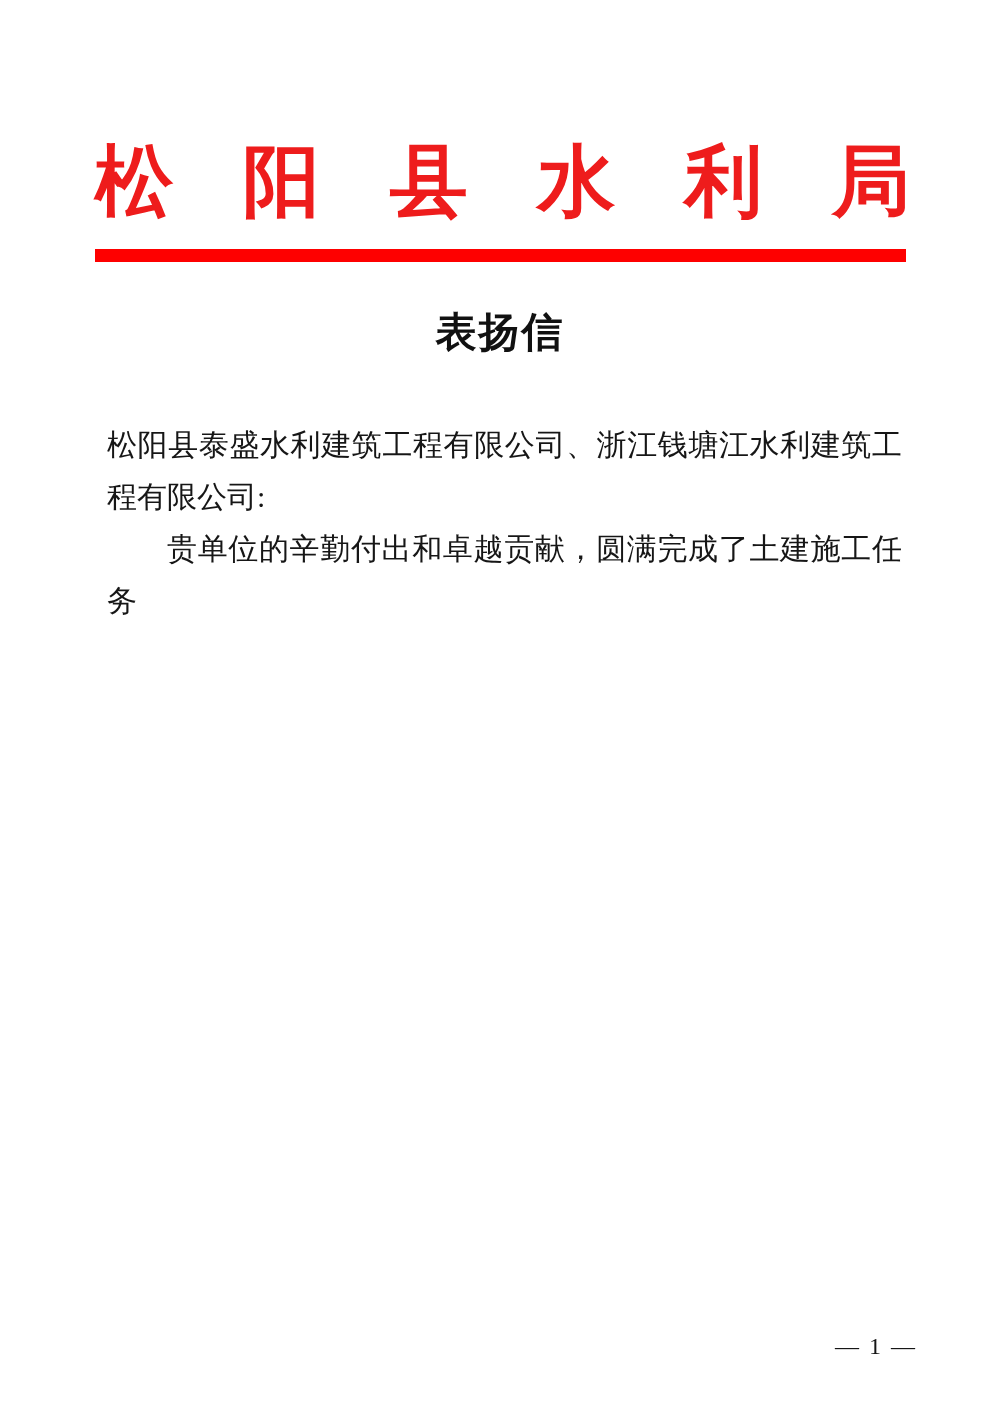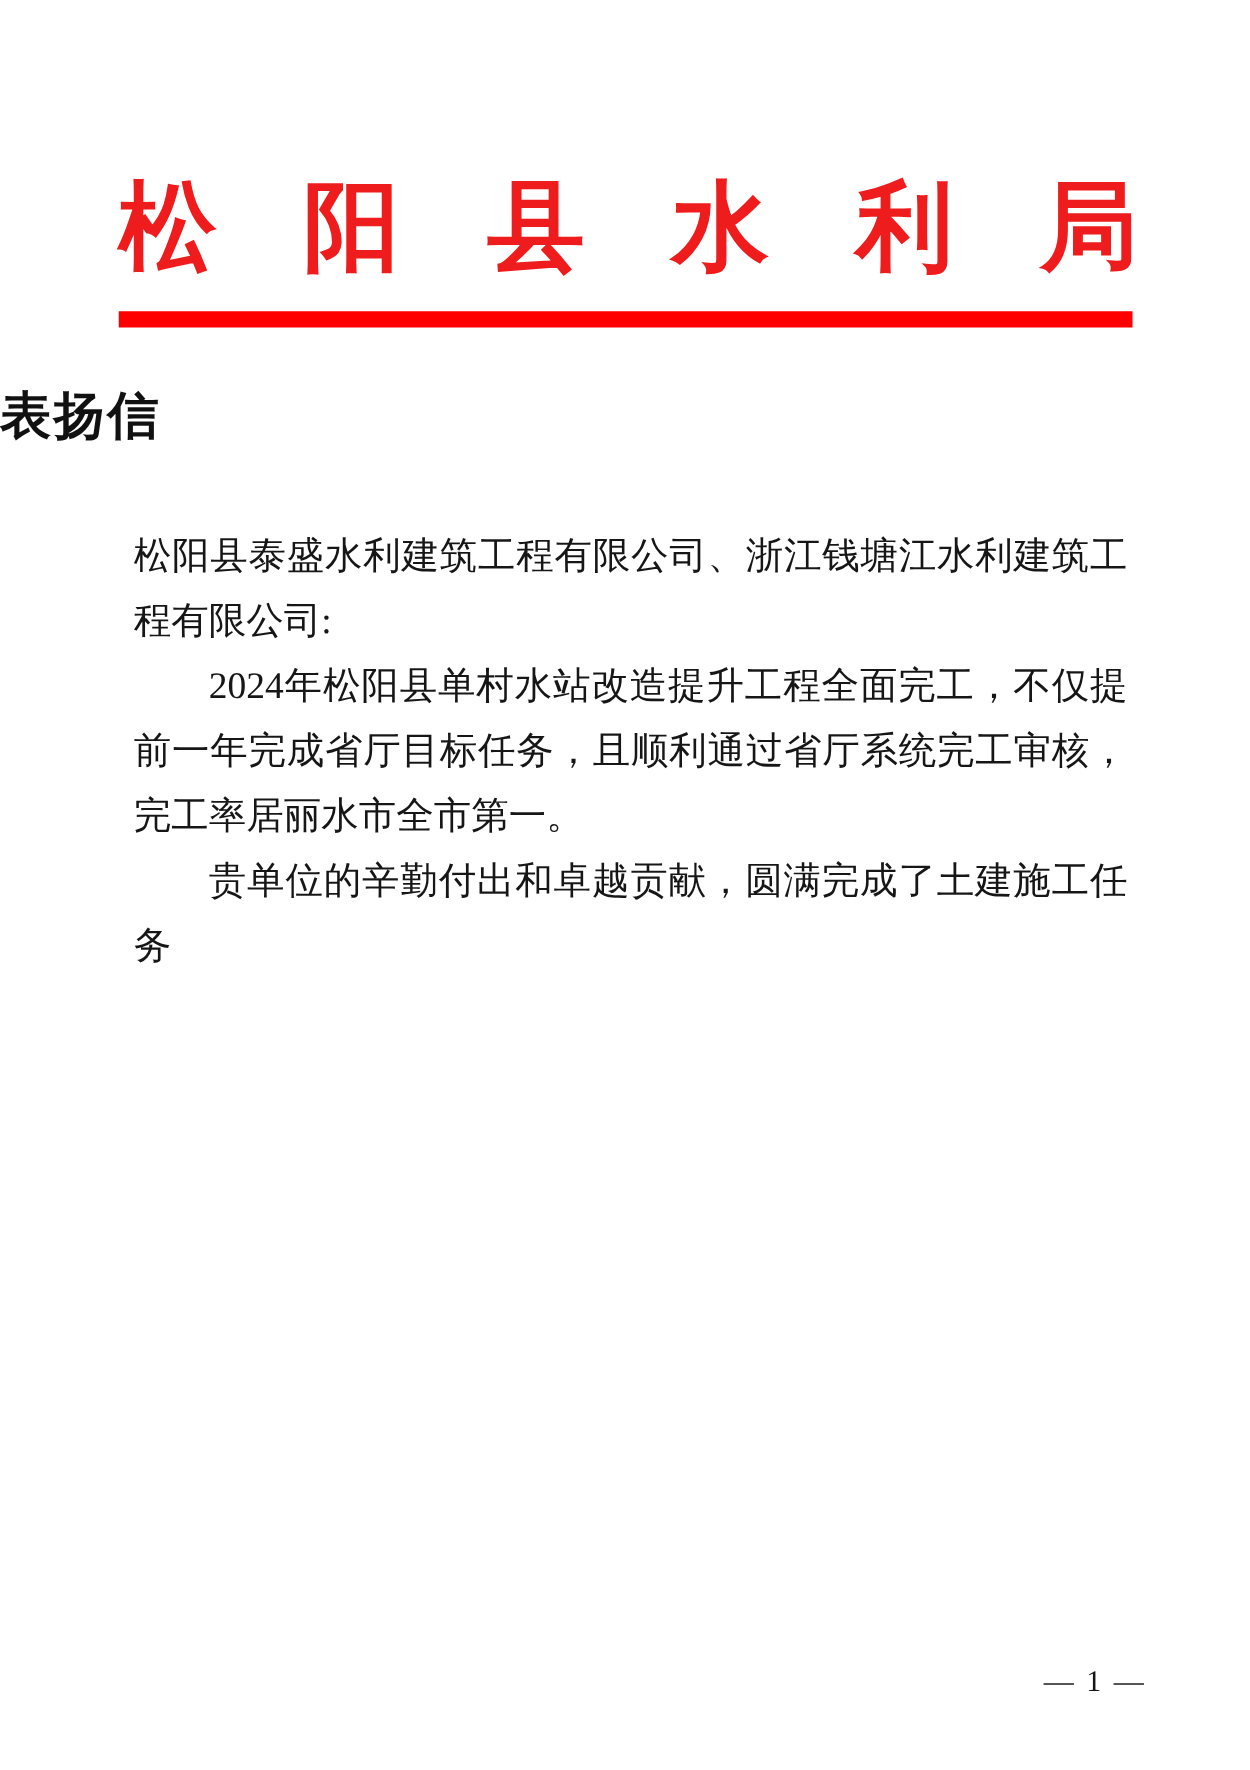--- a/index.html
+++ b/index.html
@@ -40,21 +40,21 @@
     right: 94px;
     height: 13px;
     background: var(--divider, #fe0000);
   }
   
   .letter-title {
     position: absolute;
     top: 306px;
     left: 0;
     width: 100%;
-    text-align: left;
+    text-align: center;
     font-size: 41px;
     line-height: 52px;
     font-weight: bold;
     color: #111111;
     letter-spacing: 2px;
   }
   
   .letter-body {
     position: absolute;
     top: 419px;
@@ -97,19 +97,18 @@
     <span class="lh-char">利</span>
     <span class="lh-char">局</span>
   </div>
 
   <div class="divider"></div>
 
   <div class="letter-title">表扬信</div>
 
   <div class="letter-body">
     <p>松阳县泰盛水利建筑工程有限公司、浙江钱塘江水利建筑工程有限公司:</p>
-    <p class="indent">2024年松阳县单村水站改造提升工程全面完工，不仅提前一年完成省厅目标任务，且顺利通过省厅系统完工审核，完工率居丽水市全市第一。</p>
     <p class="indent">贵单位的辛勤付出和卓越贡献，圆满完成了土建施工任务</p>
   </div>
 
   <div class="page-number">— 1 —</div>
 
 </div>
 
 </body></html>

